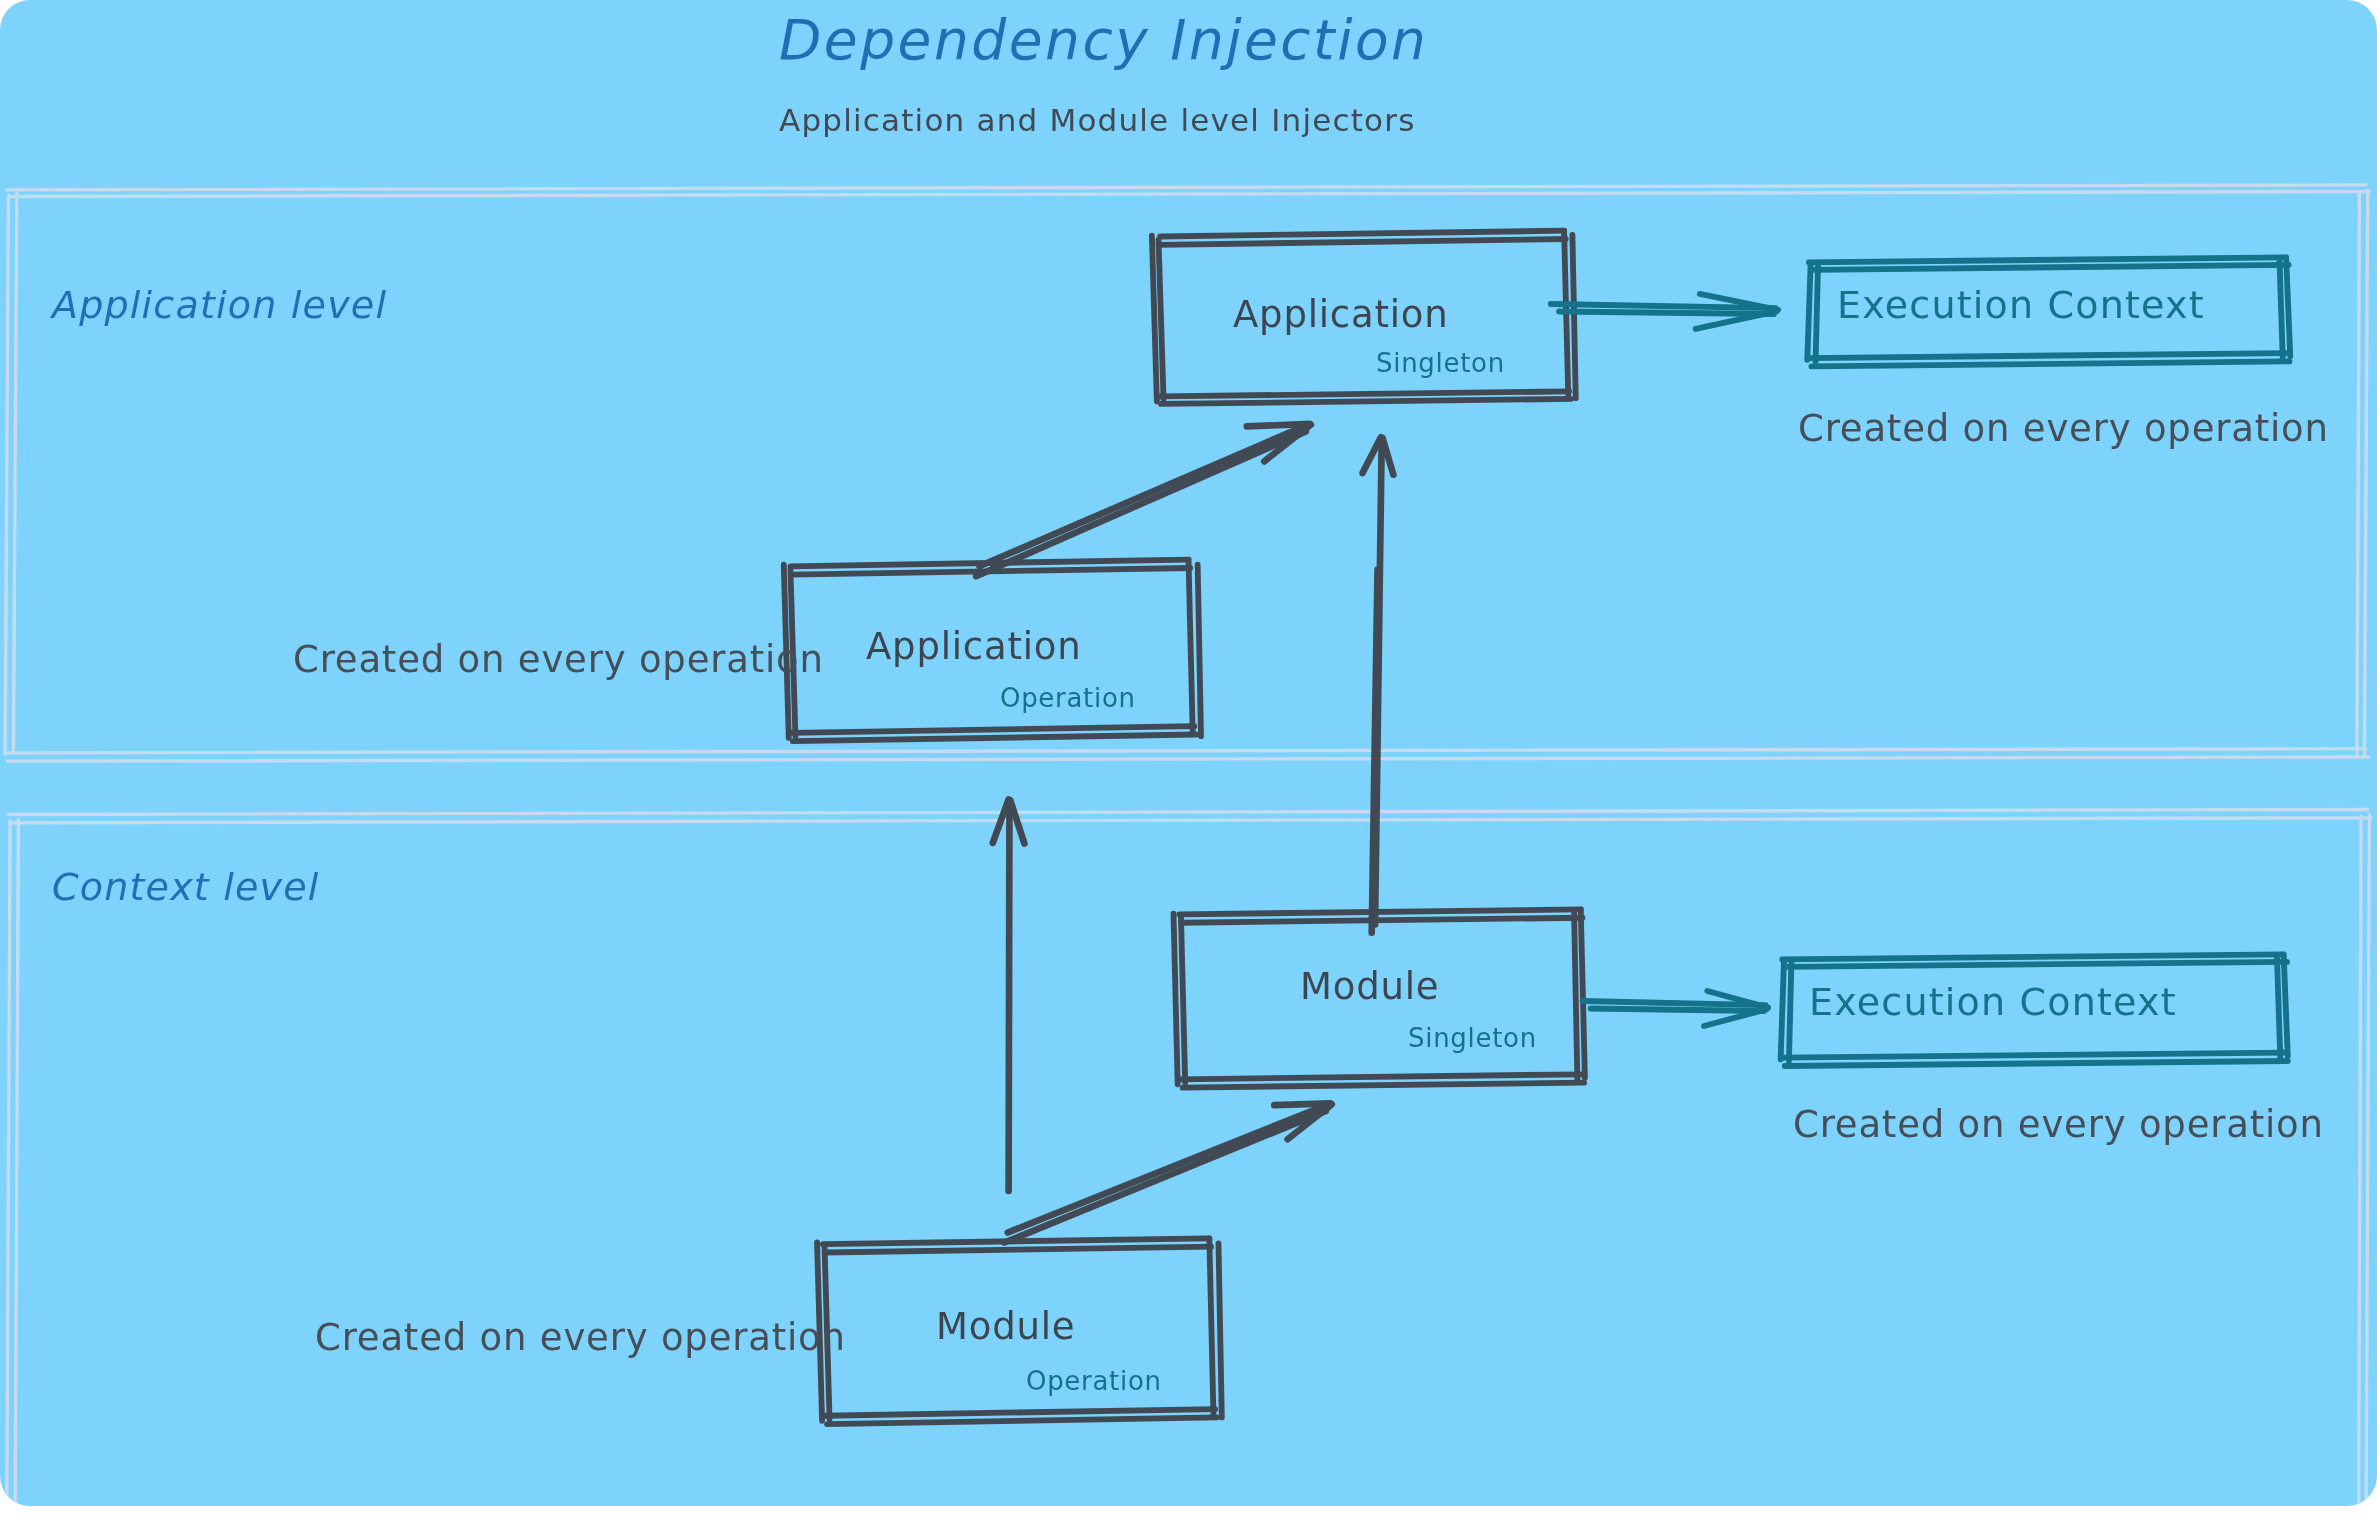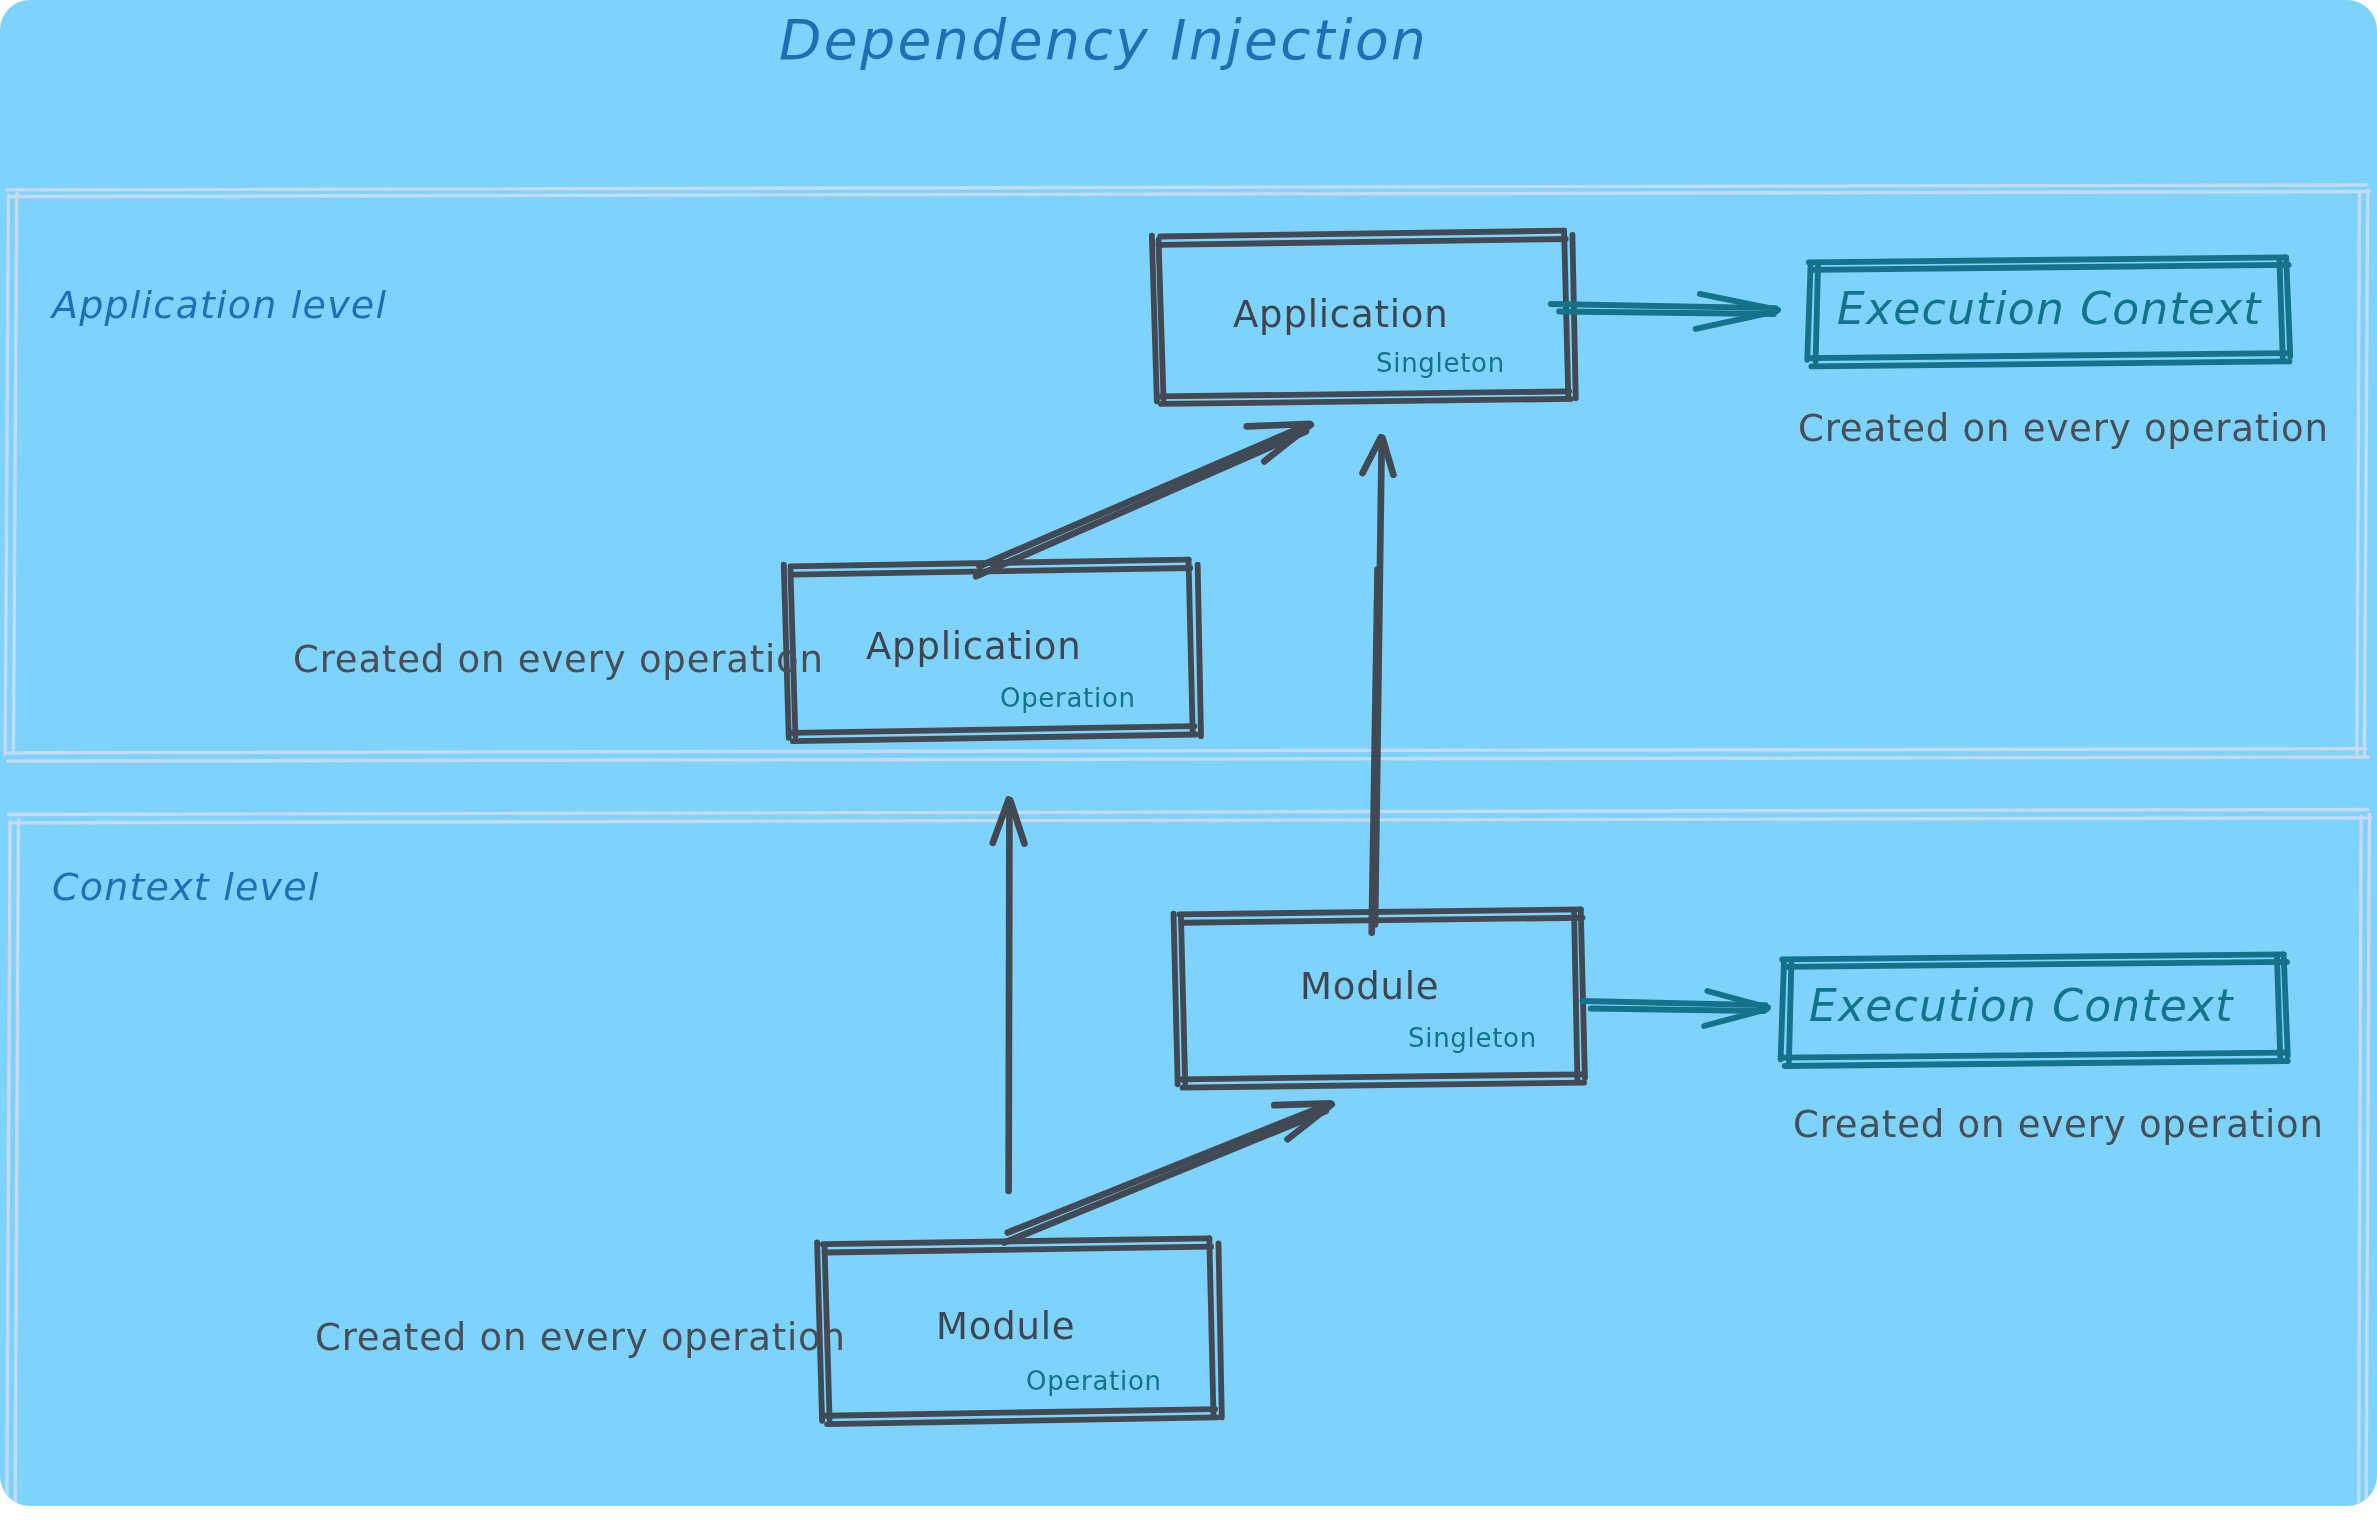--- a/index.html
+++ b/index.html
@@ -53,24 +53,23 @@
     font-size: 37px;
     color: #3d4550;
     letter-spacing: 0.8px;
   }
   .node-scope {
     font-size: 26px;
     color: #14728a;
     letter-spacing: 0.7px;
   }
   .ec-title {
-    font-size: 44px;
+    font-size: 38px;
     color: #14728a;
     letter-spacing: 1.2px;
-    font-style: italic;
   }
   .note {
     font-size: 37px;
     color: #464e58;
     letter-spacing: 0.8px;
   }
 </style>
 </head>
 <body>
 
@@ -204,20 +203,21 @@
       <path d="M1210,1480 L1595,1326"></path>
       <path d="M1206,1492 L1592,1334"></path>
       <path d="M1530,1327 L1597,1325"></path>
       <path d="M1546,1368 L1599,1326"></path>
     </g>
 
   </svg>
 
   <div class="txt title" style="left:779px; top:8.3px;">Dependency Injection</div>
 
+  <div class="txt subtitle" style="left:779px; top:102px;">Application and Module level Injectors</div>
 
   <div class="txt lane-label" style="left:52px; top:246px;margin-top:37px;">Application level</div>
 
   <div class="txt lane-label" style="left:52px; top:865px;">Context level</div>
 
   <div class="txt node-title" style="left:1233px; top:293px;">Application</div>
   <div class="txt node-scope" style="left:1376px; top:348px;">Singleton</div>
 
   <div class="txt ec-title" style="left:1837px; top:283px;">Execution Context</div>
   <div class="txt note" style="left:1798px; top:407px;">Created on every operation</div>

